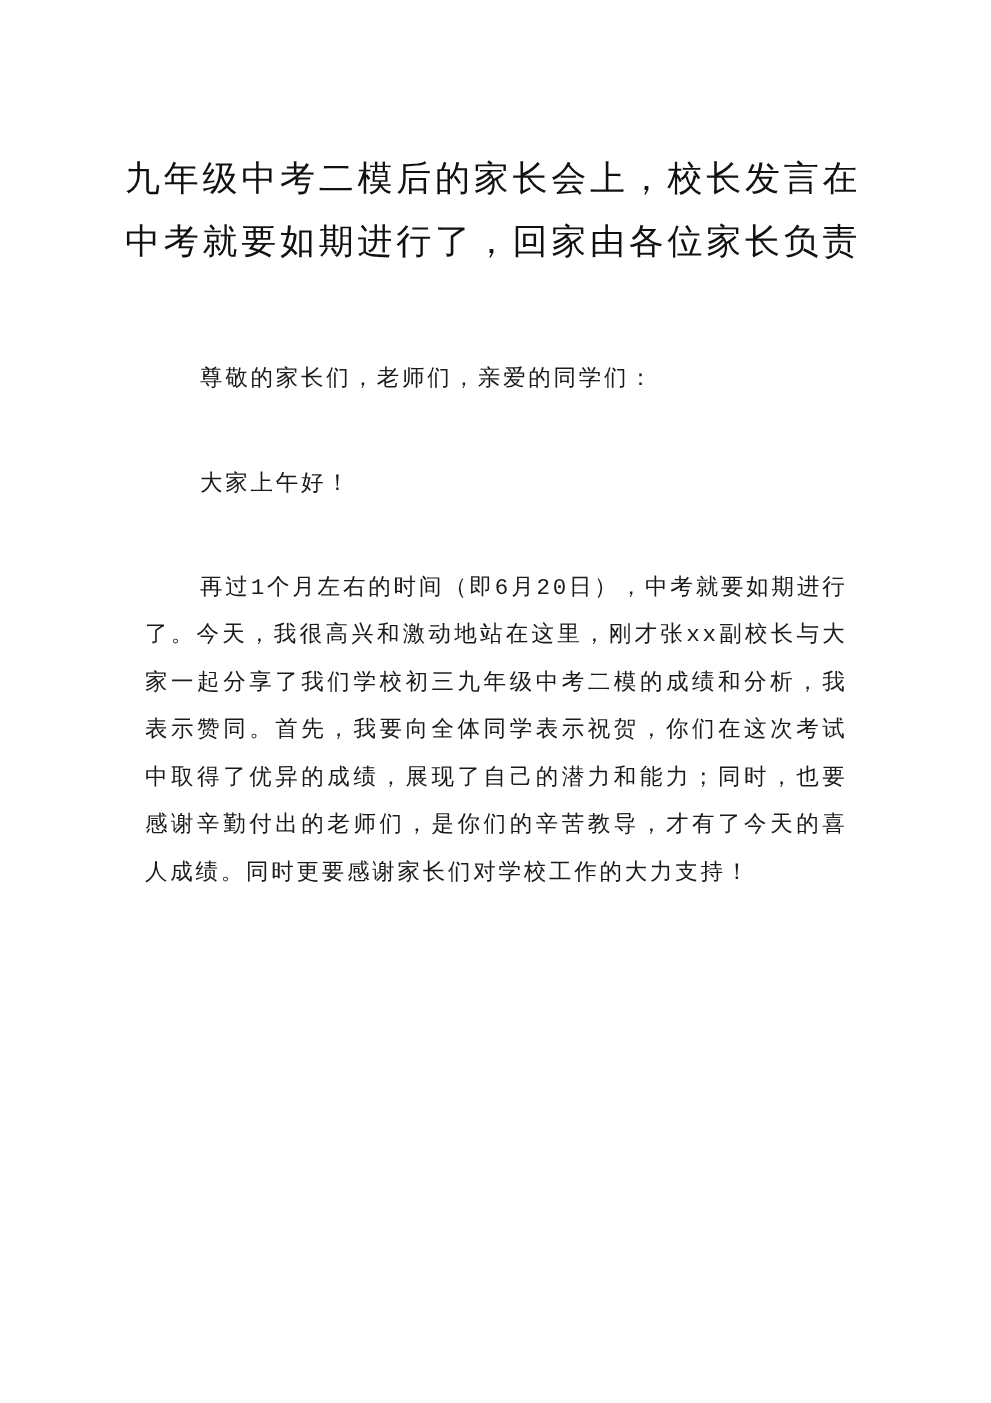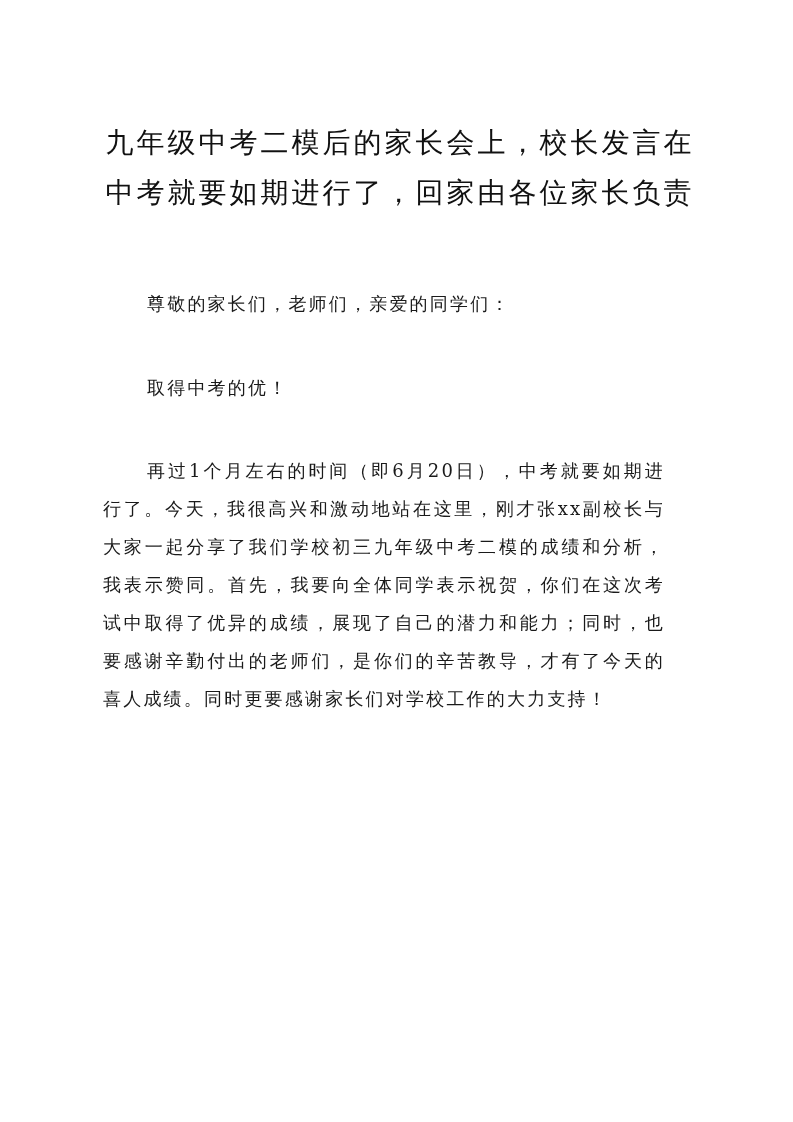--- a/index.html
+++ b/index.html
@@ -20,50 +20,50 @@
     left: 0; top: 0;
     width: 793px;
     height: 1122px;
     background: #fff;
   }
   .title {
     position: absolute;
     left: 100px;
     width: 600px;
     top: 118px;
-    text-align: center;
     font-size: 28px;
     line-height: 50px;
     letter-spacing: 3px;
     font-weight: normal;
     margin: 0;
     color: #111;
   }
   .para {
     position: absolute;
-    left: 103px;
+    left: 116px;
     width: 562px;
     font-size: 18px;
     line-height: 38px;
     letter-spacing: 2.2px;
     margin: 0;
     text-align: justify;
     color: #1a1a1a;
+    font-family: Liberation Mono, monospace;
   }
   .indent { text-indent: 44px; }
   #p-greeting { top: 285px; }
   #p-hello { top: 369px; }
   #p-para1 { top: 452px; }
   #p-para2 { top: 821px; }
 </style>
 </head>
 <body>
 
 <div class="page">
   <h1 class="title">
     <span>九年级中考二模后的家长会上，校长发言在</span><br>
     <span>中考就要如期进行了，回家由各位家长负责</span>
   </h1>
 
   <p id="p-greeting" class="para indent">尊敬的家长们，老师们，亲爱的同学们：</p>
-  <p id="p-hello" class="para indent">取得中考的优！</p>
+  <p id="p-hello" class="para indent">大家上午好！</p>
   <p id="p-para1" class="para indent">再过1个月左右的时间（即6月20日），中考就要如期进行了。今天，我很高兴和激动地站在这里，刚才张xx副校长与大家一起分享了我们学校初三九年级中考二模的成绩和分析，我表示赞同。首先，我要向全体同学表示祝贺，你们在这次考试中取得了优异的成绩，展现了自己的潜力和能力；同时，也要感谢辛勤付出的老师们，是你们的辛苦教导，才有了今天的喜人成绩。同时更要感谢家长们对学校工作的大力支持！</p>
 </div>
 
 </body></html>

